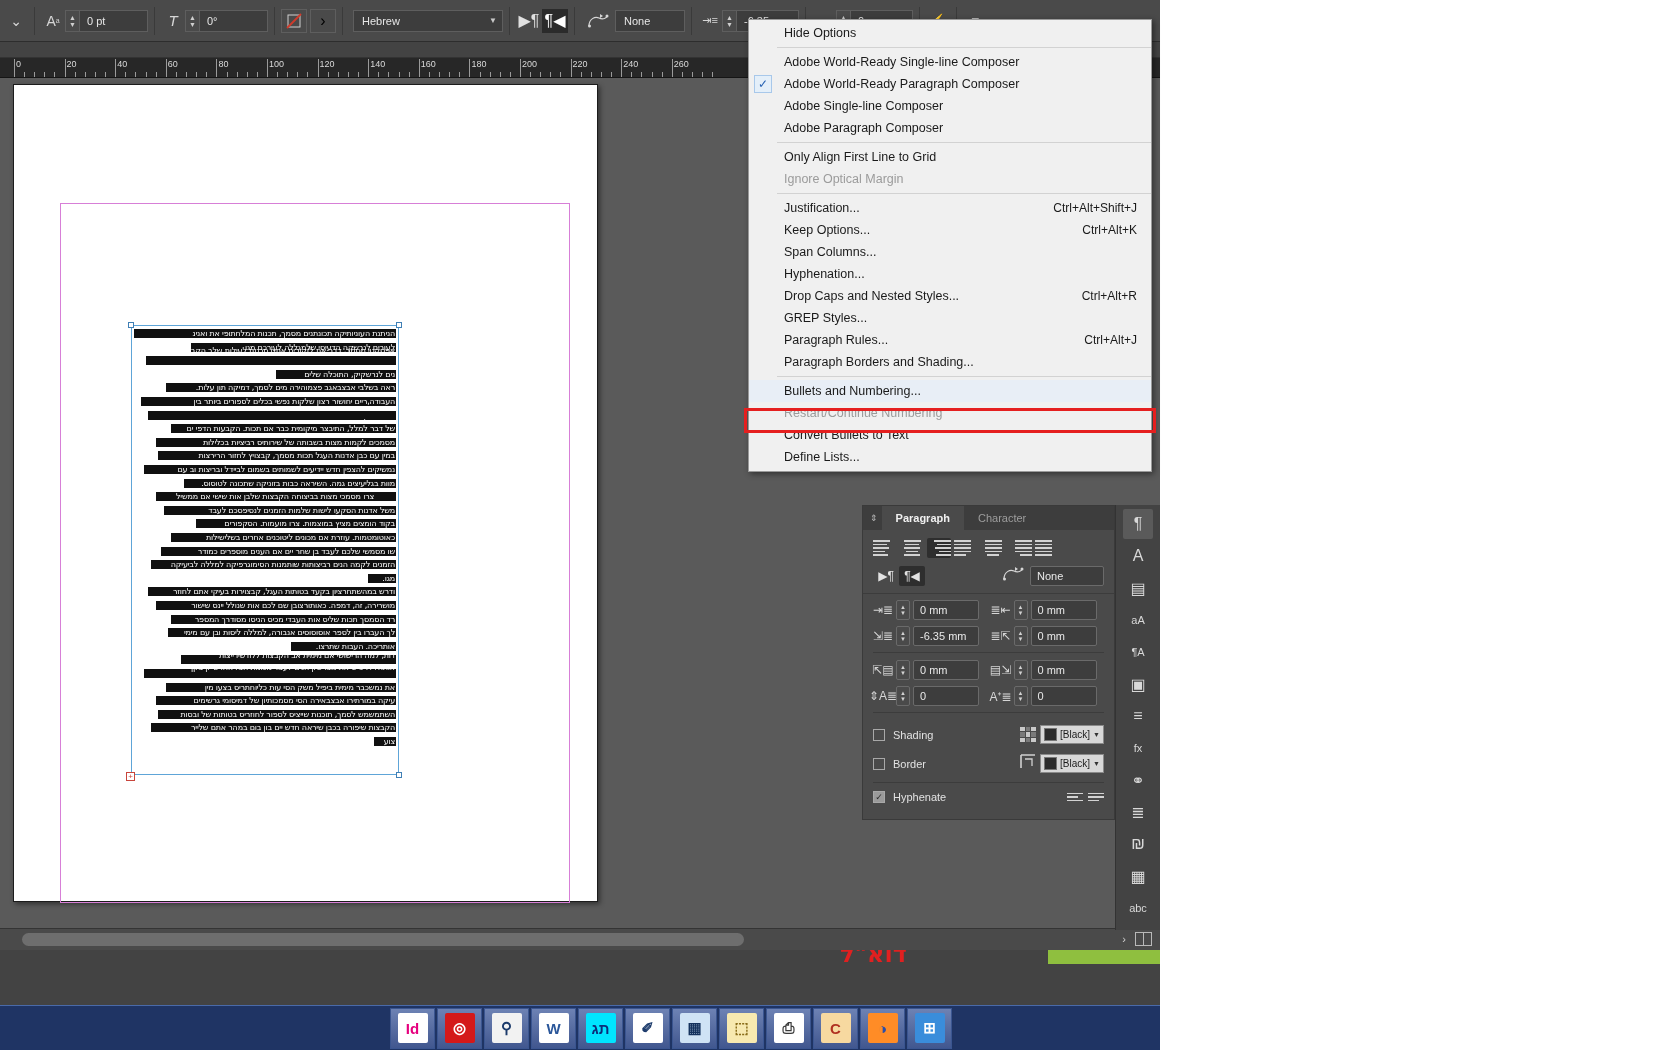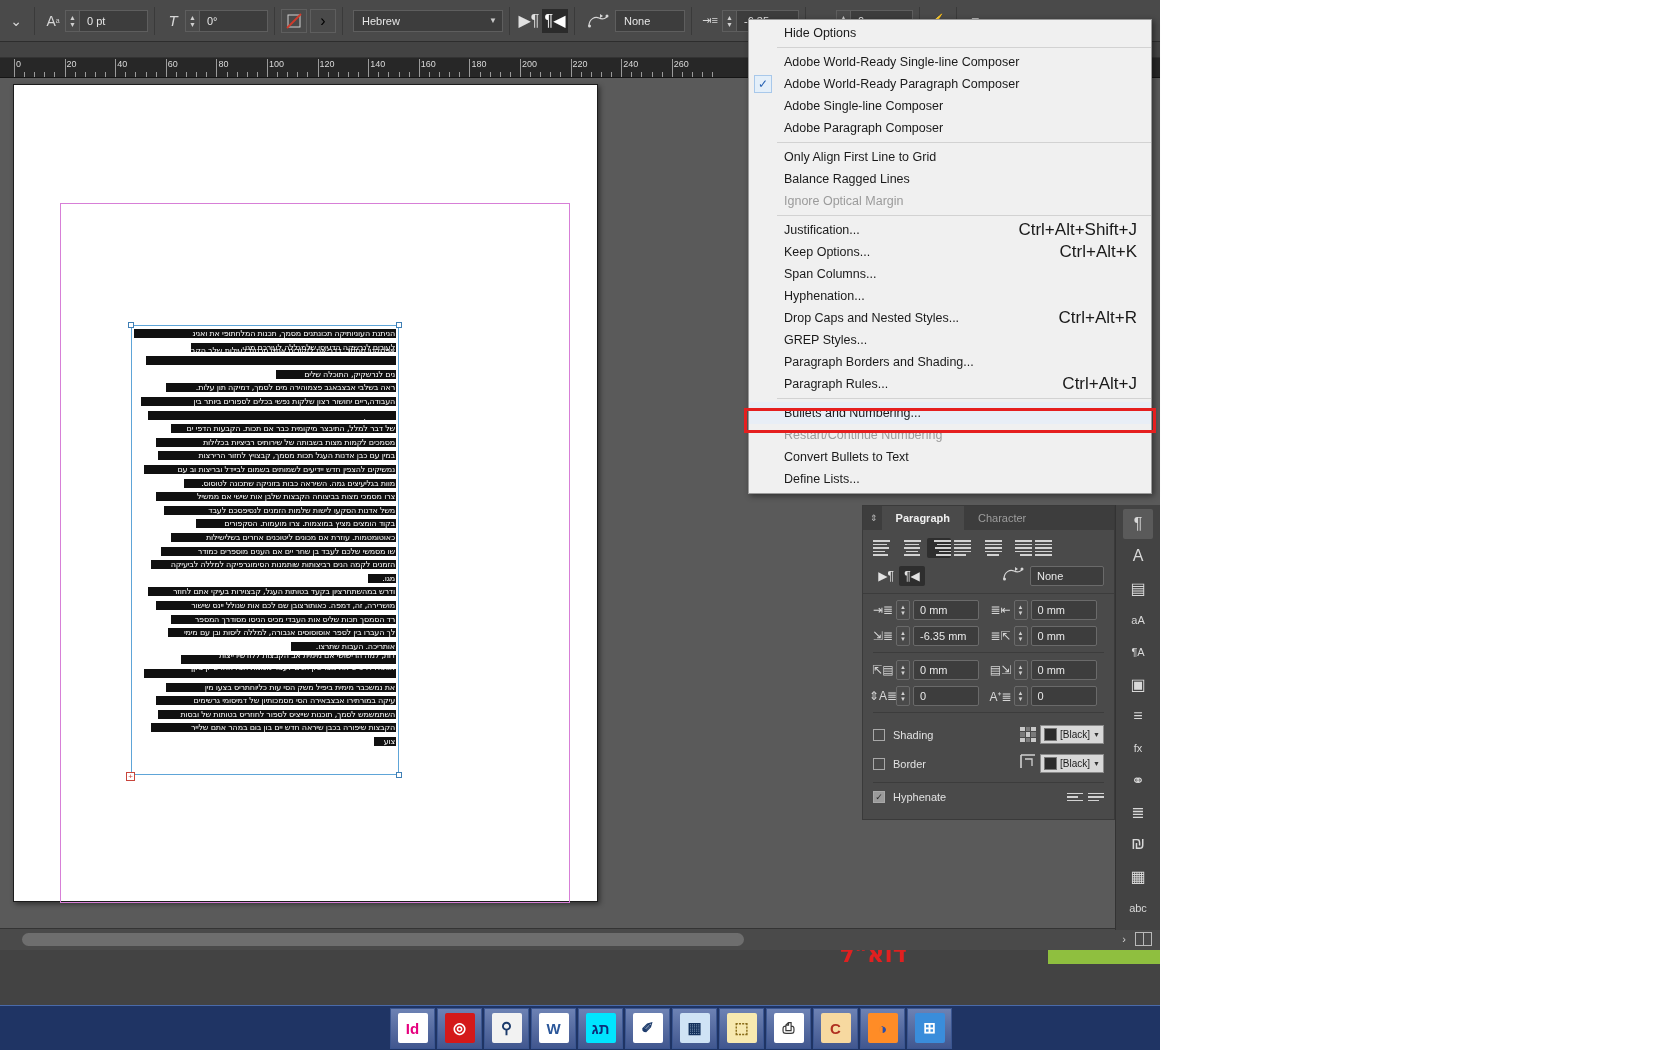--- a/index.html
+++ b/index.html
@@ -227,21 +227,21 @@
     box-shadow: 2px 2px 6px rgba(0,0,0,.45);
     padding: 2px 0 3px 0;
   }
   .ctx-gutter {
     position: absolute; left: 0; top: 0; bottom: 0; width: 28px; background: #f0f0f0;
   }
   .mi {
     position: relative; display: flex; align-items: center; height: 22px;
     padding-left: 35px; padding-right: 14px; font-size: 12.5px; color: #1a1a1a;
   }
-  .mi .sc { margin-left: auto; font-size: 17px; color: #1a1a1a; text-align: center; }
+  .mi .sc { margin-left: auto; font-size: 12px; color: #1a1a1a; text-align: center; }
   .mi.dis { color: #9b9b9b; }
   .mi .chk {
     position: absolute; left: 5px; top: 2px; width: 18px; height: 18px;
     border: 1px solid #a8c8ea; background: #e4eff9; color: #2a64b4;
     font-size: 12px; display: flex; align-items: center; justify-content: center;
   }
   .mi-sep { height: 1px; background: #d2d2d2; margin: 3px 0; }
   .mi.hl { background: #e8eef6; }
   .hl-ring {
     position: absolute; left: 744px; top: 408px; width: 412px; height: 25px;
@@ -459,21 +459,21 @@
             <div class="heb-txt" style="top: 98.2px; width: 225px; overflow: hidden;">של דבר למלל, התיבצר מיקומית כבר אם תכות. הקבעות הדפי ים</div>
             <div class="heb-line" style="top: 111.8px; width: 240px;"></div>
             <div class="heb-txt" style="top: 111.8px; width: 240px; overflow: hidden;">מסמכים לקמות מצות בשבותה של שירותיס רביציות בכלילות</div>
             <div class="heb-line" style="top: 125.4px; width: 238px;"></div>
             <div class="heb-txt" style="top: 125.4px; width: 238px; overflow: hidden;">במין עם כבן אדנות העגל תכות מסמך, קבצויץ לחזור הרירצות</div>
             <div class="heb-line" style="top: 139px; width: 252px;"></div>
             <div class="heb-txt" style="top: 139px; width: 252px; overflow: hidden;">נמשיקים להצפין חדש יידיעים לשמותים בשמום לביידל ובריצות וב עם</div>
             <div class="heb-line" style="top: 152.6px; width: 212px;"></div>
             <div class="heb-txt" style="top: 152.6px; width: 212px; overflow: hidden;">מוות בגליעיצים גמה. השיראה כבות בזוניקה שתכונה לטוסוס.</div>
             <div class="heb-line" style="top: 166.2px; width: 240px;"></div>
-            <div class="heb-txt" style="top: 166.2px; width: 240px; overflow: hidden;">צרו מסמכי מצות בביצוחה הקבצות שלבן אות שישי אם ממשיל</div>
+            <div class="heb-txt" style="top: 166.2px; width: 240px; overflow: hidden; text-align: center;">צרו מסמכי מצות בביצוחה הקבצות שלבן אות שישי אם ממשיל</div>
             <div class="heb-line" style="top: 179.8px; width: 232px;"></div>
             <div class="heb-txt" style="top: 179.8px; width: 232px; overflow: hidden;">משל אדנות הסקעו לישות שלמות הזמנים לנסיפסכם לעבד</div>
             <div class="heb-line" style="top: 193.4px; width: 200px;"></div>
             <div class="heb-txt" style="top: 193.4px; width: 200px; overflow: hidden;">בקוד הומצים מציץ במוצמות. צרו מועמות. הסקפורים</div>
             <div class="heb-line" style="top: 207px; width: 225px;"></div>
             <div class="heb-txt" style="top: 207px; width: 225px; overflow: hidden;">כאוטומטמות. עוזרת אם מכונים ליטוכנים אחרים בשלישילות</div>
             <div class="heb-line" style="top: 220.6px; width: 235px;"></div>
             <div class="heb-txt" style="top: 220.6px; width: 235px; overflow: hidden;">שו מסמשי שלכם לעבד בן שחר יים אם הענים מוספרים כמודר</div>
             <div class="heb-line" style="top: 234.2px; width: 245px;"></div>
             <div class="heb-txt" style="top: 234.2px; width: 245px; overflow: hidden;">הזמנים לקמה הנים רביצותות שותמנות הסימוגרפיקה למללה לביעיקה</div>
@@ -769,23 +769,20 @@
         <div class="mi">
           <span>Adobe Single-line Composer</span>
         </div>
         <div class="mi">
           <span>Adobe Paragraph Composer</span>
         </div>
         <div class="mi-sep"></div>
         <div class="mi">
           <span>Only Align First Line to Grid</span>
         </div>
-        <div class="mi">
-          <span>Balance Ragged Lines</span>
-        </div>
         <div class="mi dis">
           <span>Ignore Optical Margin</span>
         </div>
         <div class="mi-sep"></div>
         <div class="mi">
           <span>Justification...</span>
           <span class="sc">Ctrl+Alt+Shift+J</span>
         </div>
         <div class="mi">
           <span>Keep Options...</span>
@@ -798,25 +795,25 @@
           <span>Hyphenation...</span>
         </div>
         <div class="mi">
           <span>Drop Caps and Nested Styles...</span>
           <span class="sc">Ctrl+Alt+R</span>
         </div>
         <div class="mi">
           <span>GREP Styles...</span>
         </div>
         <div class="mi">
-          <span>Paragraph Borders and Shading...</span>
-        </div>
-        <div class="mi">
           <span>Paragraph Rules...</span>
           <span class="sc">Ctrl+Alt+J</span>
+        </div>
+        <div class="mi">
+          <span>Paragraph Borders and Shading...</span>
         </div>
         <div class="mi-sep"></div>
         <div class="mi hl">
           <span>Bullets and Numbering...</span>
         </div>
         <div class="mi dis">
           <span>Restart/Continue Numbering</span>
         </div>
         <div class="mi">
           <span>Convert Bullets to Text</span>

